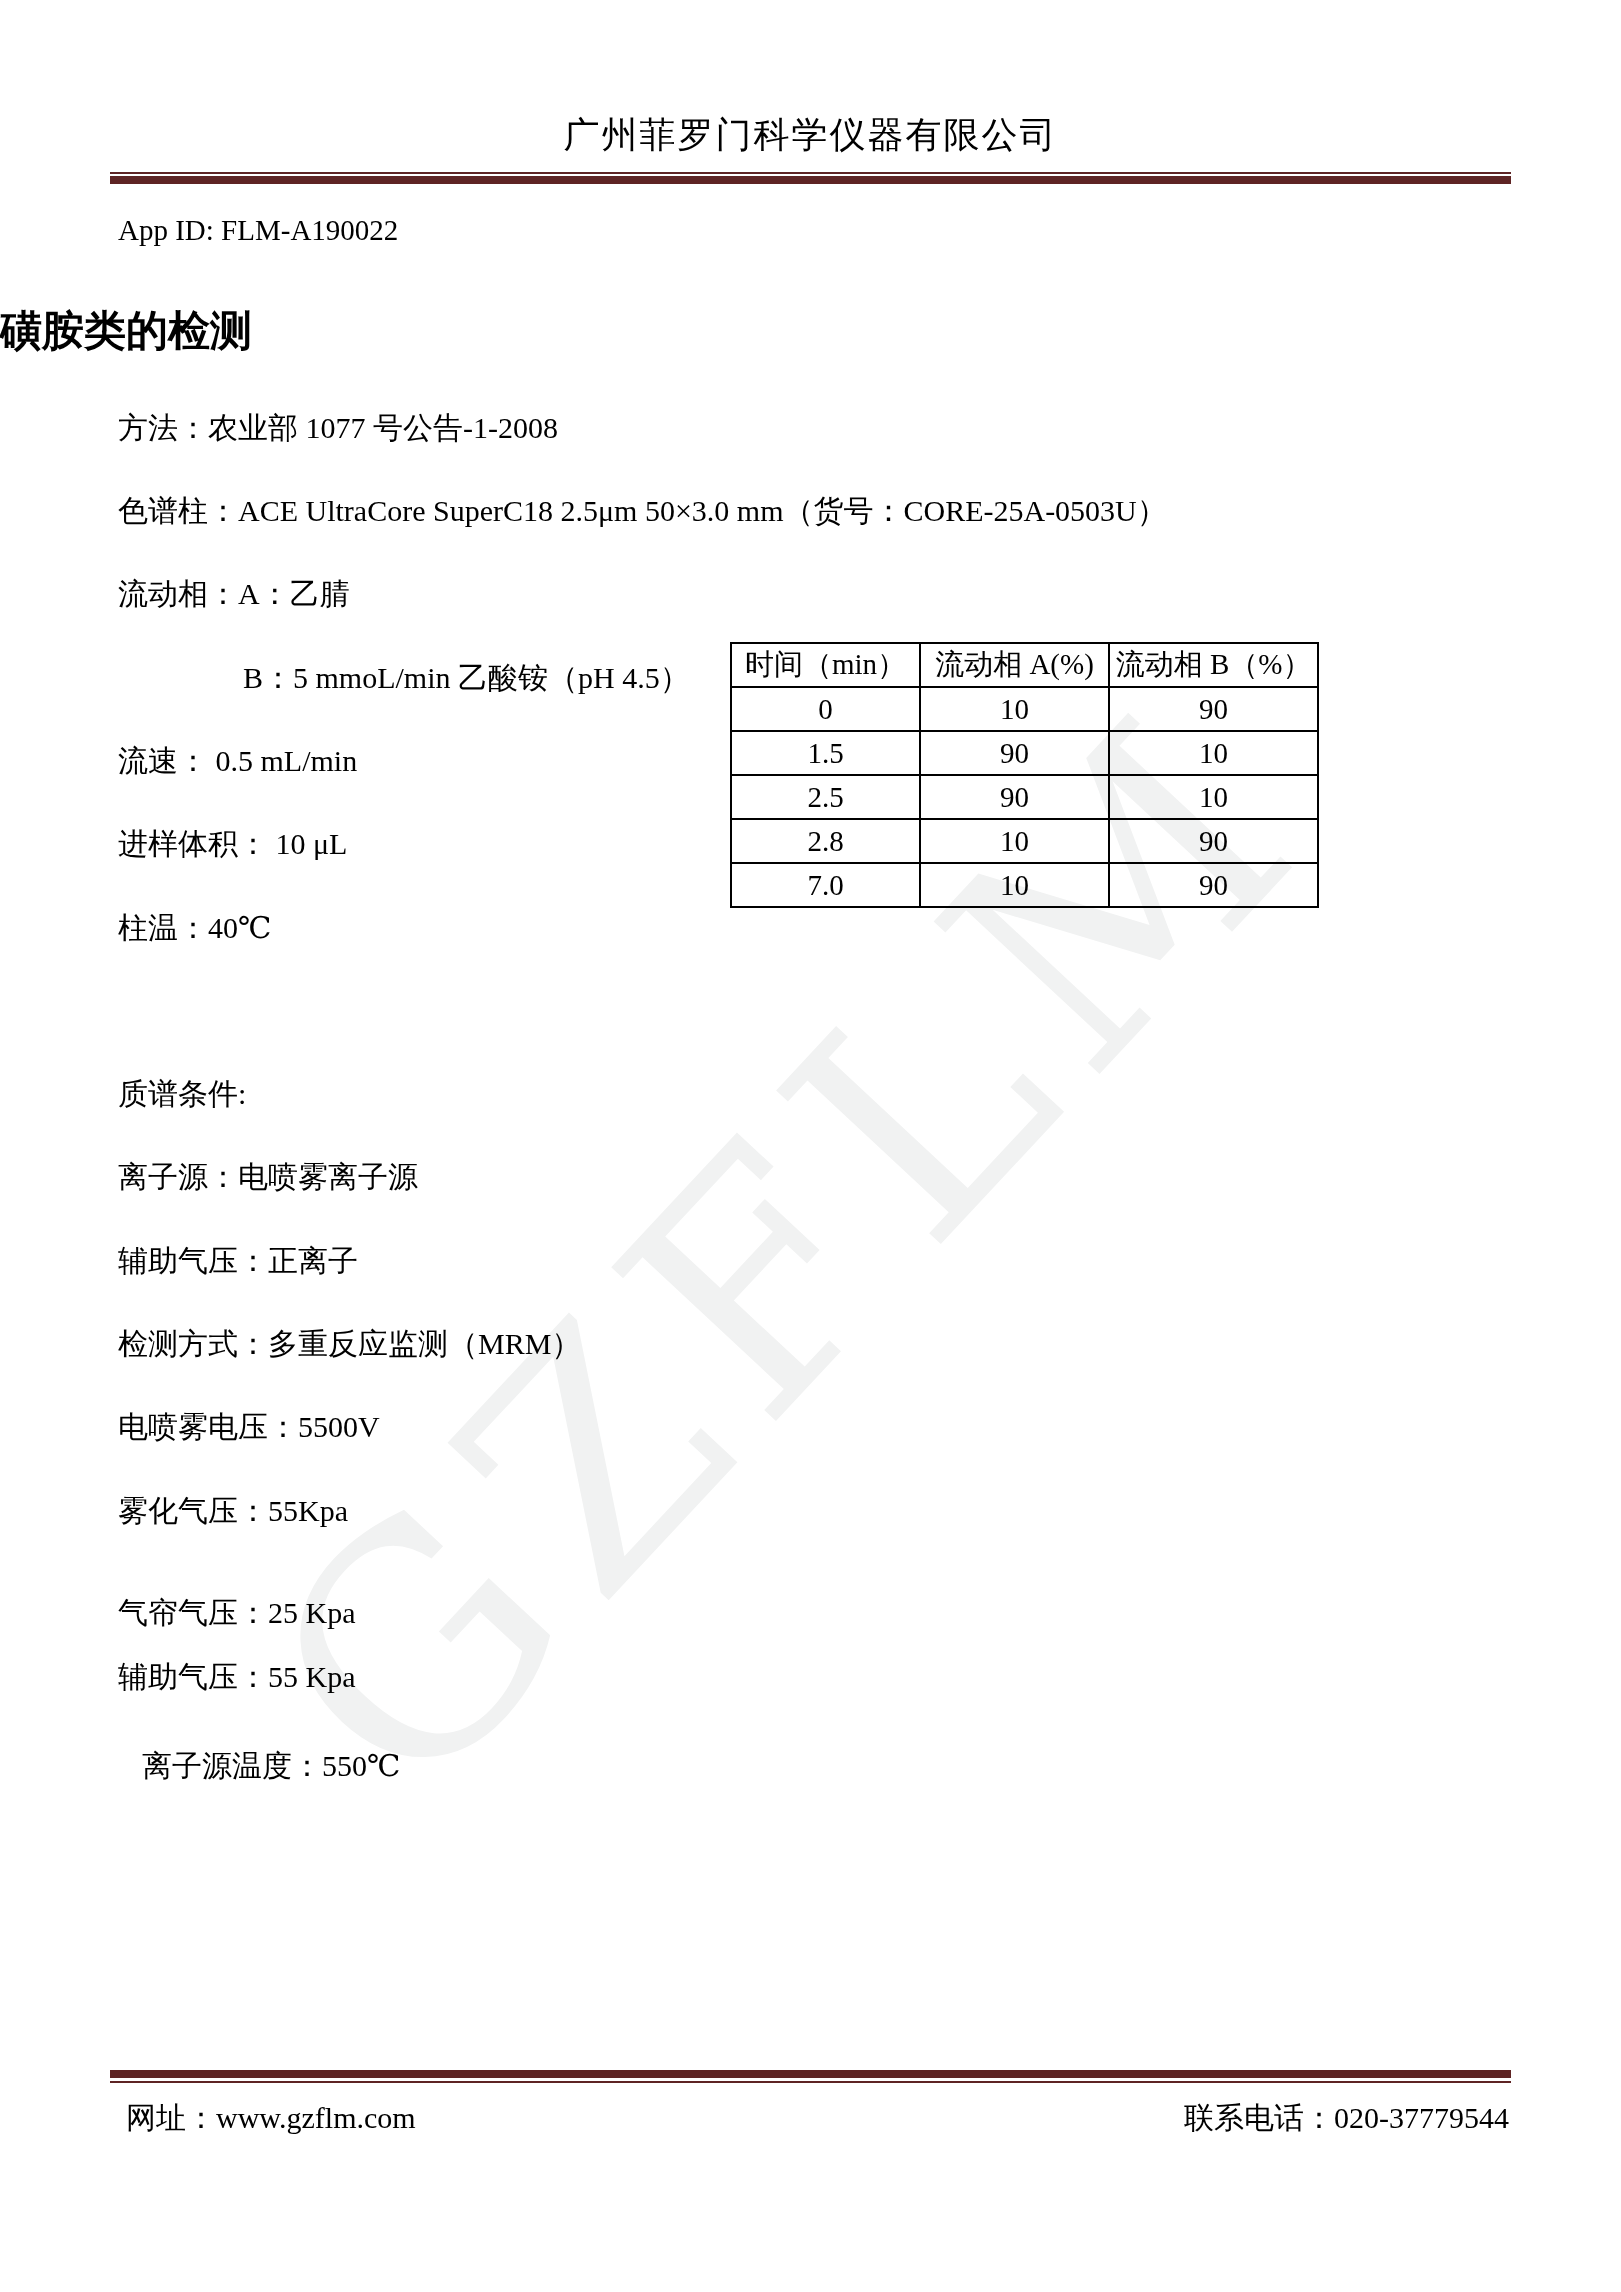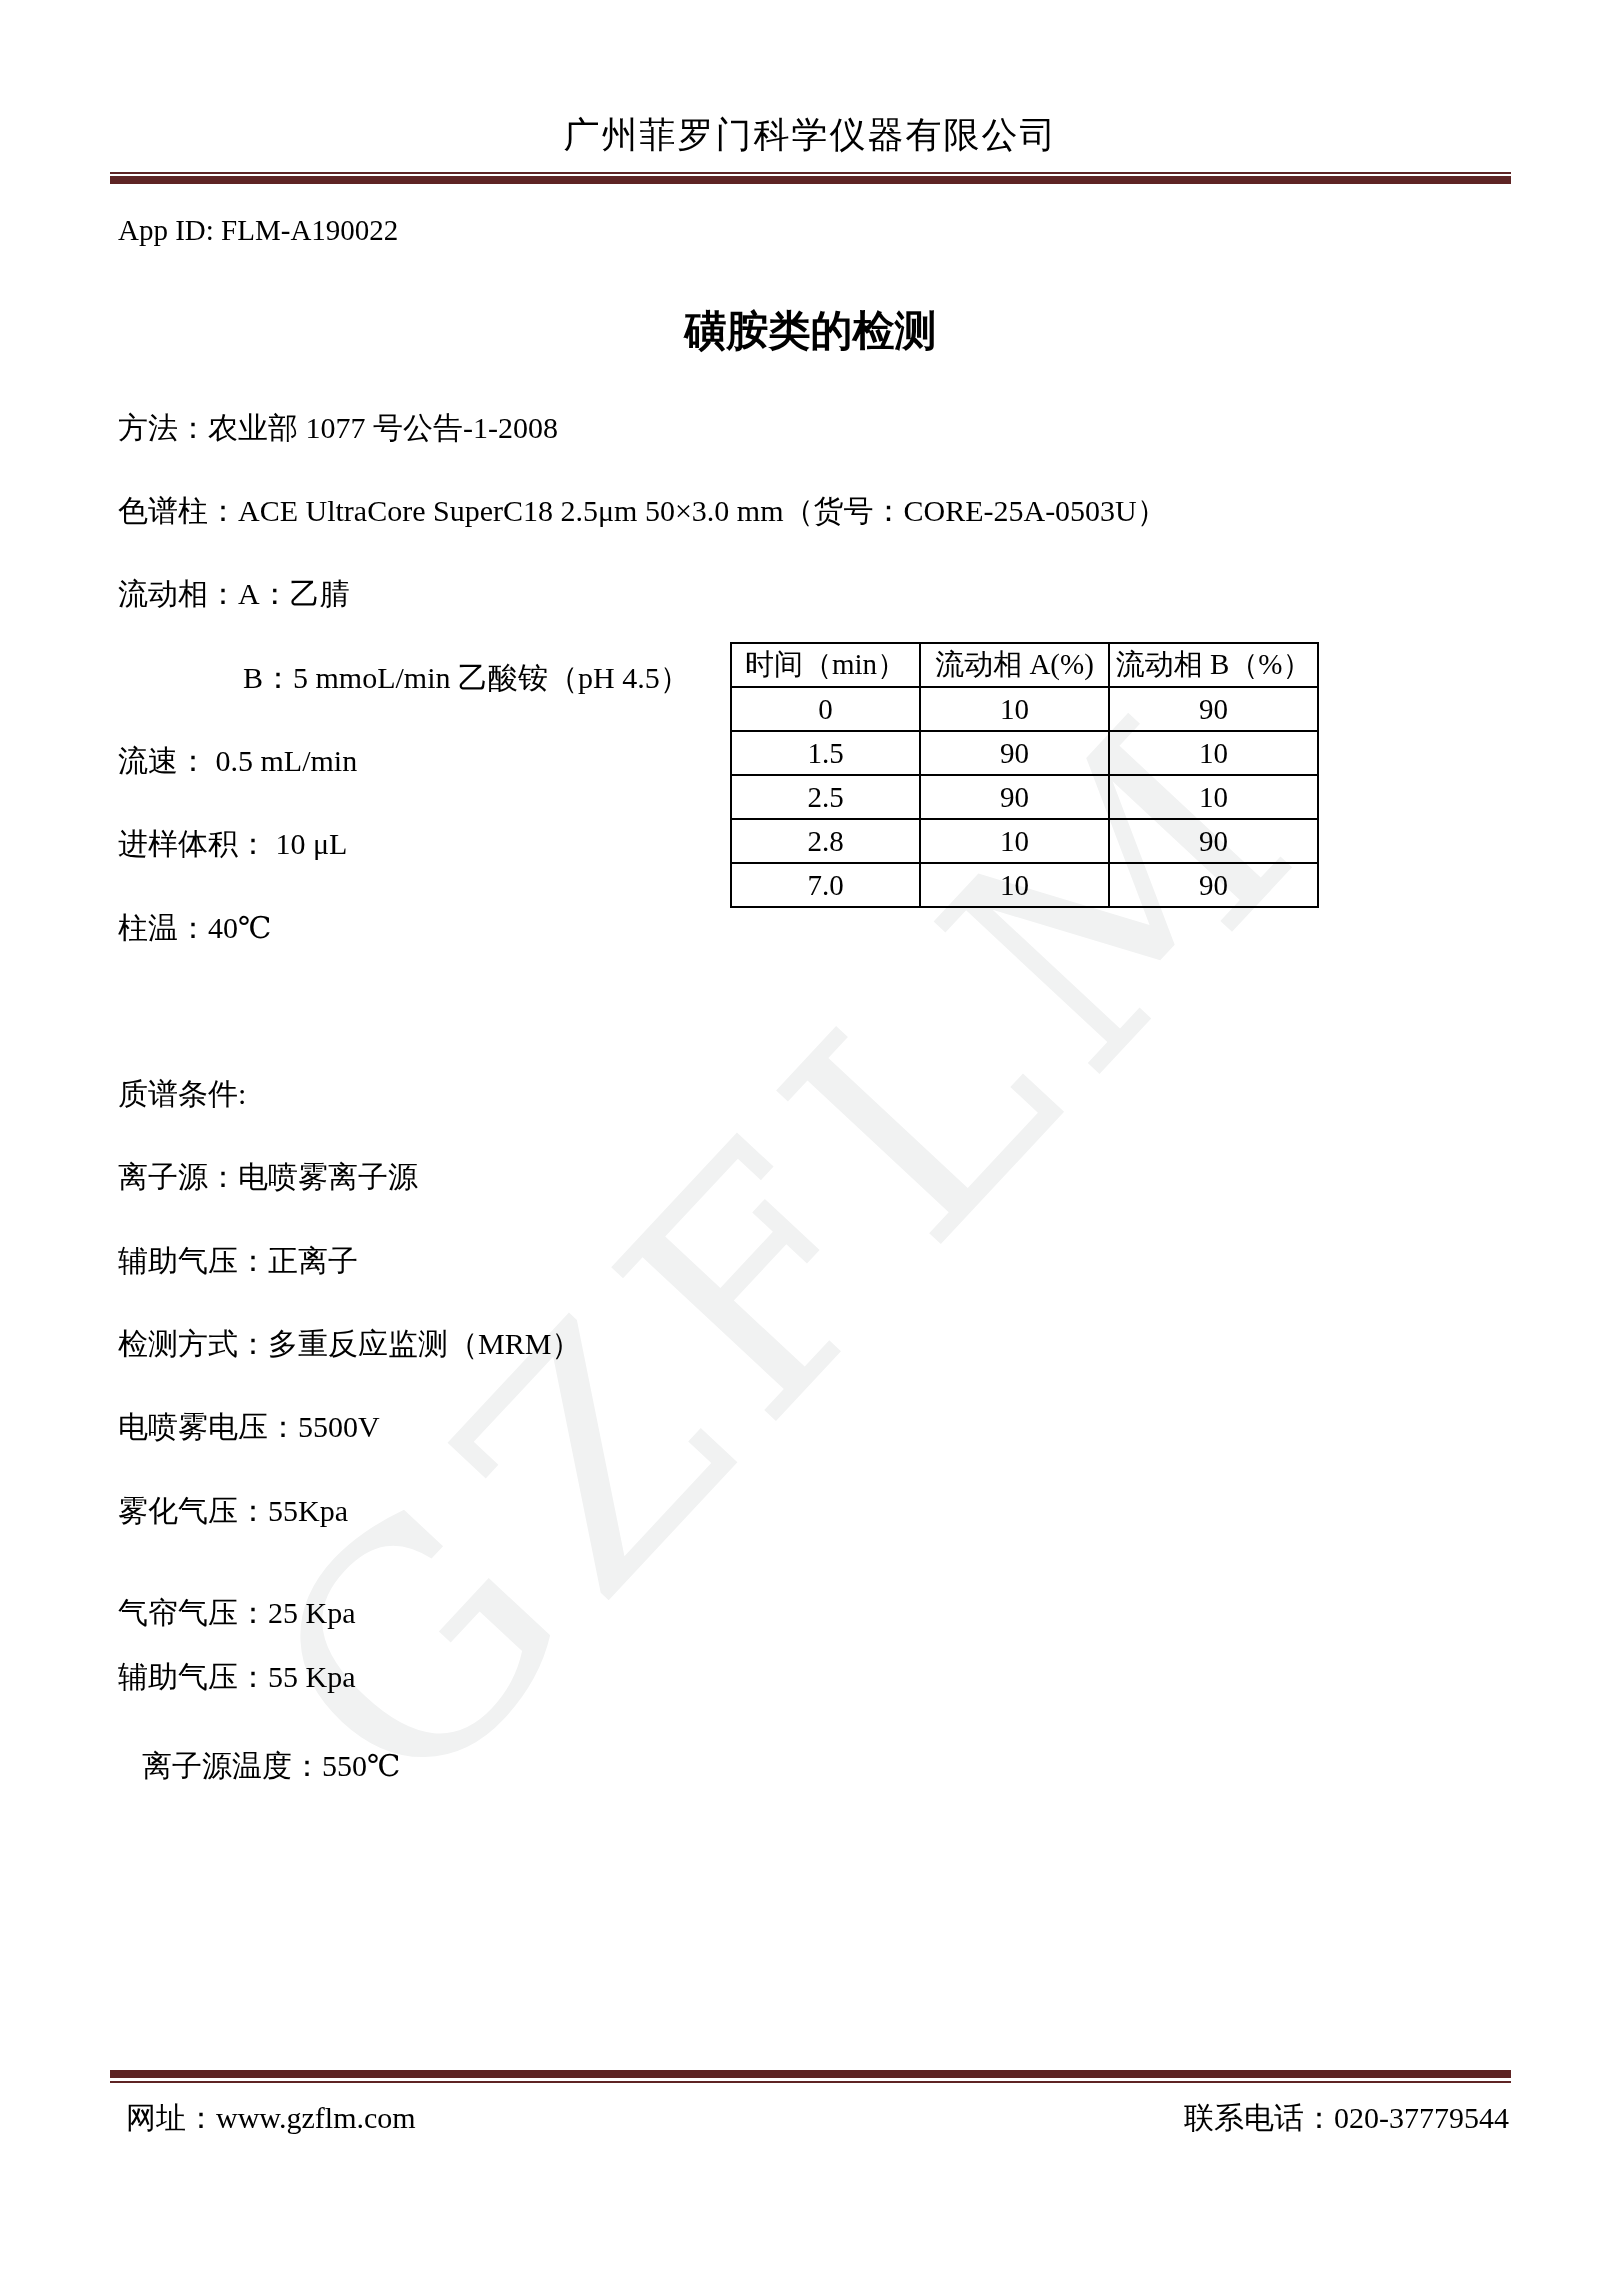--- a/index.html
+++ b/index.html
@@ -24,21 +24,21 @@
   .rule { position:absolute; left:110px; right:110px; background:#5e2424; }
   .rule-head-thin  { top:172px; height:2px; }
   .rule-head-thick { top:176px; height:7.8px; }
   .rule-foot-thick { top:2070px; height:7.8px; }
   .rule-foot-thin  { top:2081px; height:2px; }
 
   .appid { position:absolute; top:215px; left:118px; font-size:29px; line-height:1.1; }
 
   .doc-title {
     position:absolute; top:308px; left:0; width:100%;
-    text-align:center; font-size:42px; font-weight:bold; line-height:1.1;
+    text-align:left; font-size:42px; font-weight:bold; line-height:1.1;
   }
 
   .line { position:absolute; left:118px; font-size:30px; line-height:1.15; white-space:pre; }
   .l-method   { top:411px; }
   .l-column   { top:494px; }
   .l-mpa      { top:577px; }
   .l-mpb      { top:661px; left:243px; }
   .l-flow     { top:744px; }
   .l-inj      { top:827px; }
   .l-coltemp  { top:911px; }

